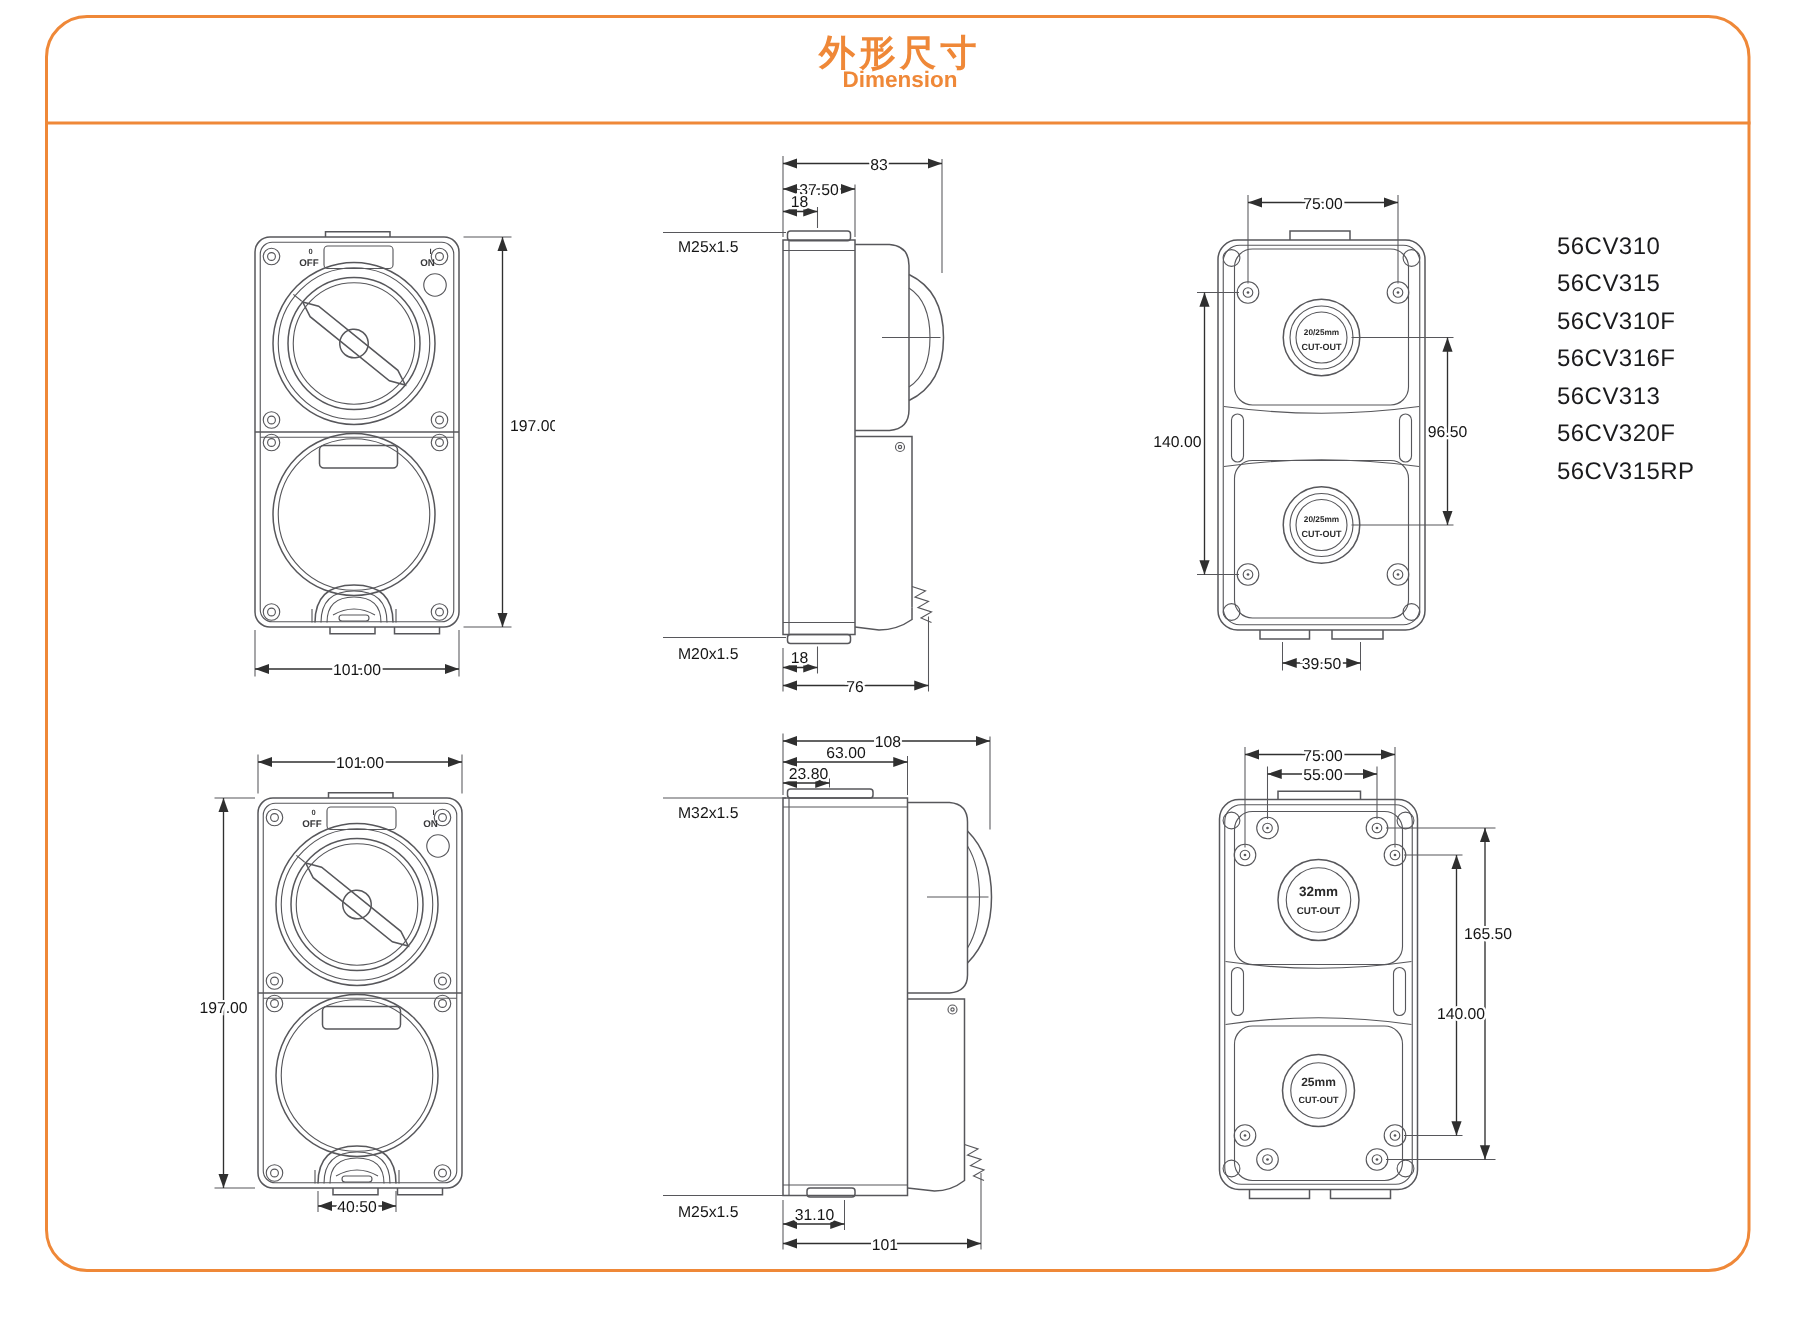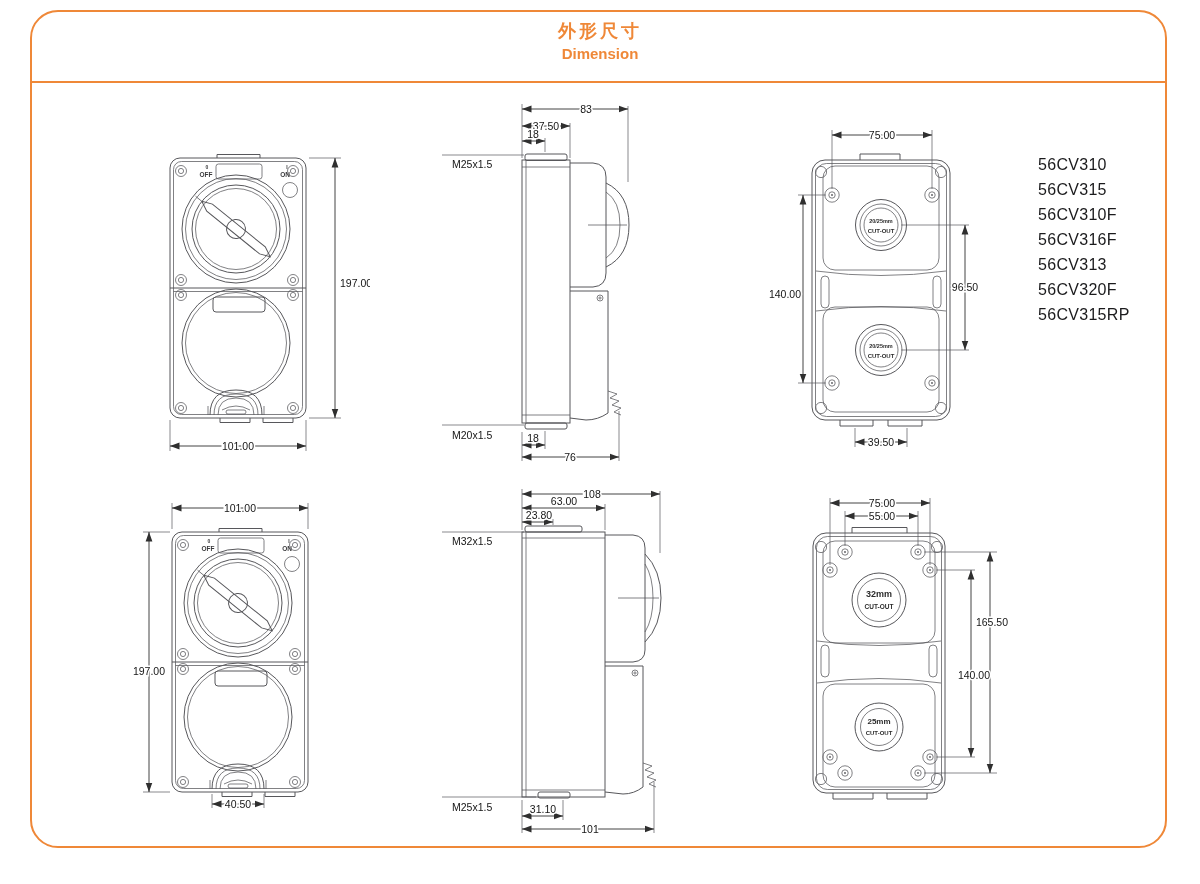--- a/index.html
+++ b/index.html
@@ -4,21 +4,21 @@
 <style>
   :root { --accent:#EF8838; --line:#57575b; --dimc:#2f2f2f; }
   html,body { margin:0; padding:0; background:#fff; }
   #stage { position:relative; width:1200px; height:884px; background:#fff; overflow:hidden;
            font-family:"Liberation Sans",sans-serif; }
   .frame { position:absolute; left:30px; top:10px; width:1133px; height:834px;
            border:2px solid var(--accent); border-radius:28px; }
   .divider { position:absolute; left:30px; top:81px; width:1137px; height:0;
              border-top:2px solid var(--accent); }
   .title { position:absolute; left:0; top:19px; width:100%; text-align:center;
-           color:var(--accent); font-size:18px; font-weight:bold; letter-spacing:3px; }
+           color:var(--accent); font-size:24px; font-weight:bold; letter-spacing:3px; }
   .subtitle { position:absolute; left:0; top:45px; width:100%; text-align:center;
               color:var(--accent); font-size:15px;font-weight:bold; }
   .panel { position:absolute; }
   .models { position:absolute; left:1026px; top:152px; font-size:16px; color:#1b1b1d;
             line-height:25px; letter-spacing:0.3px;margin-left:12px; }
   svg text { font-family:"Liberation Sans",sans-serif; }
   .ln  { fill:none; stroke:var(--line); stroke-width:1; }
   .lnf { fill:none; stroke:var(--line); stroke-width:0.75; }
   .ext { stroke:var(--line); stroke-width:0.7; }
   .dim { stroke:var(--dimc); stroke-width:0.9; fill:none;

